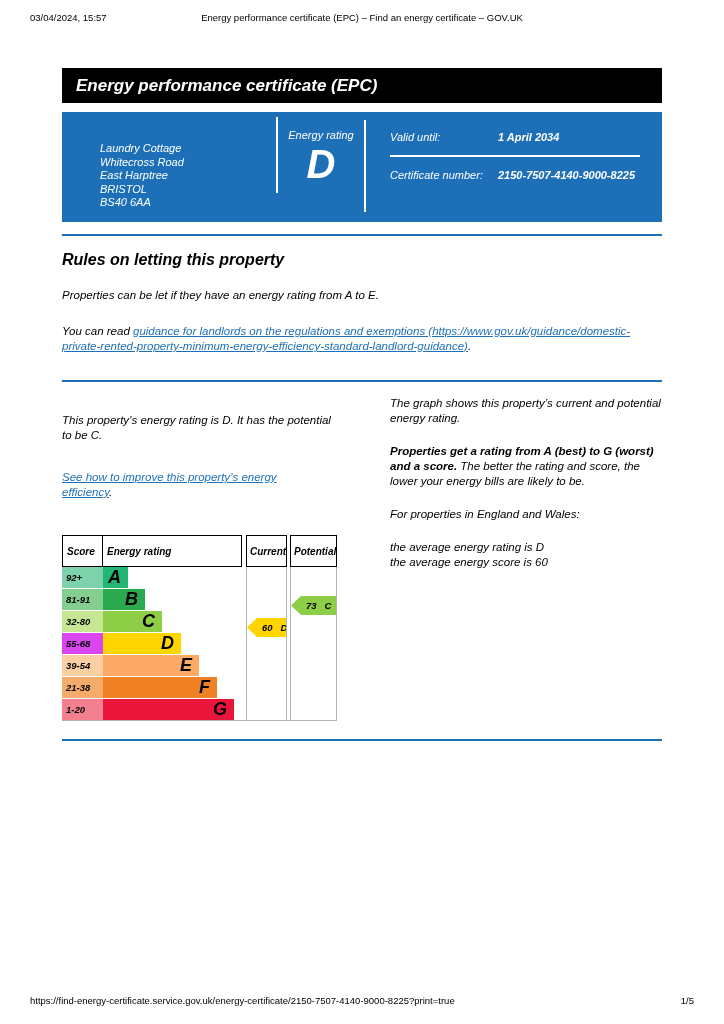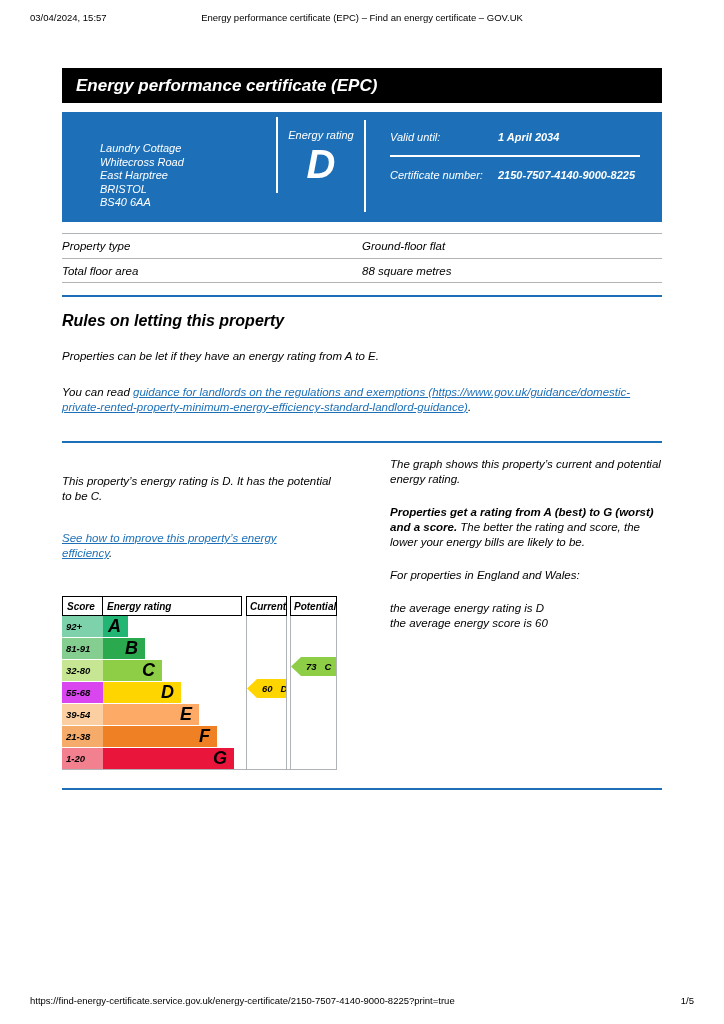--- a/index.html
+++ b/index.html
@@ -59,21 +59,21 @@
   .col-left { width:300px; }
   .col-right { width:272px; margin-left:28px; }
   .col-left .p1 { margin-top:17px; width:270px; }
   .col-left .plink { margin-top:27px; width:260px; }
   .col-right .rp { margin-top:0; }
   .col-right .rp + .rp { margin-top:18px; }
   .col-right .avg { margin-top:18px; }
 
   
   .chart { position:relative; margin-top:35px; width:275px; font-size:9.5px; }
-  .chead { display:flex; height:20px; }
+  .chead { display:flex; height:32px; }
   .chead .hc { border:1px solid #000; font-weight:bold; font-size:10px; display:flex; align-items:center; padding-left:4px; background:#fff; }
   .hc.h-score { width:41px; }
   .hc.h-rating { width:139px; border-left:none; }
   .hc.h-current { width:41px; margin-left:4px; padding-left:3px; }
   .hc.h-potential { width:47px; margin-left:3px; padding-left:3px; }
   .crow { display:flex; height:22px; }
   .score-cell { width:41px; display:flex; align-items:center; padding-left:4px; font-weight:bold; font-size:9.5px; border-bottom:1px solid #fff; }
   .bar-area { width:139px; }
   .band-bar { height:21px; margin-bottom:1px; display:flex; align-items:center; justify-content:flex-end; }
   .band-letter { font-size:18px; font-weight:bold; padding-right:7px; line-height:21px; }
@@ -120,30 +120,20 @@
           <div class="vv">1 April 2034</div>
         </div>
         <hr>
         <div class="vrow">
           <div class="vl">Certificate number:</div>
           <div class="vv">2150-7507-4140-9000-8225</div>
         </div>
       </div>
     </div>
 
-    <div class="ptable">
-      <div class="prow">
-        <div class="pl">Property type</div>
-        <div class="pv">Ground-floor flat</div>
-      </div>
-      <div class="prow">
-        <div class="pl">Total floor area</div>
-        <div class="pv">88 square metres</div>
-      </div>
-    </div>
 
     <hr class="blue-rule rule-1">
 
     <div class="rules">
       <h2>Rules on letting this property</h2>
       <p class="p1">Properties can be let if they have an energy rating from A to E.</p>
       <p class="p2"><span>You can read </span><a class="lnk" href="#">guidance for landlords on the regulations and exemptions (https://www.gov.uk/guidance/domestic-private-rented-property-minimum-energy-efficiency-standard-landlord-guidance)</a><span>.</span></p>
     </div>
 
     <hr class="blue-rule rule-2">

